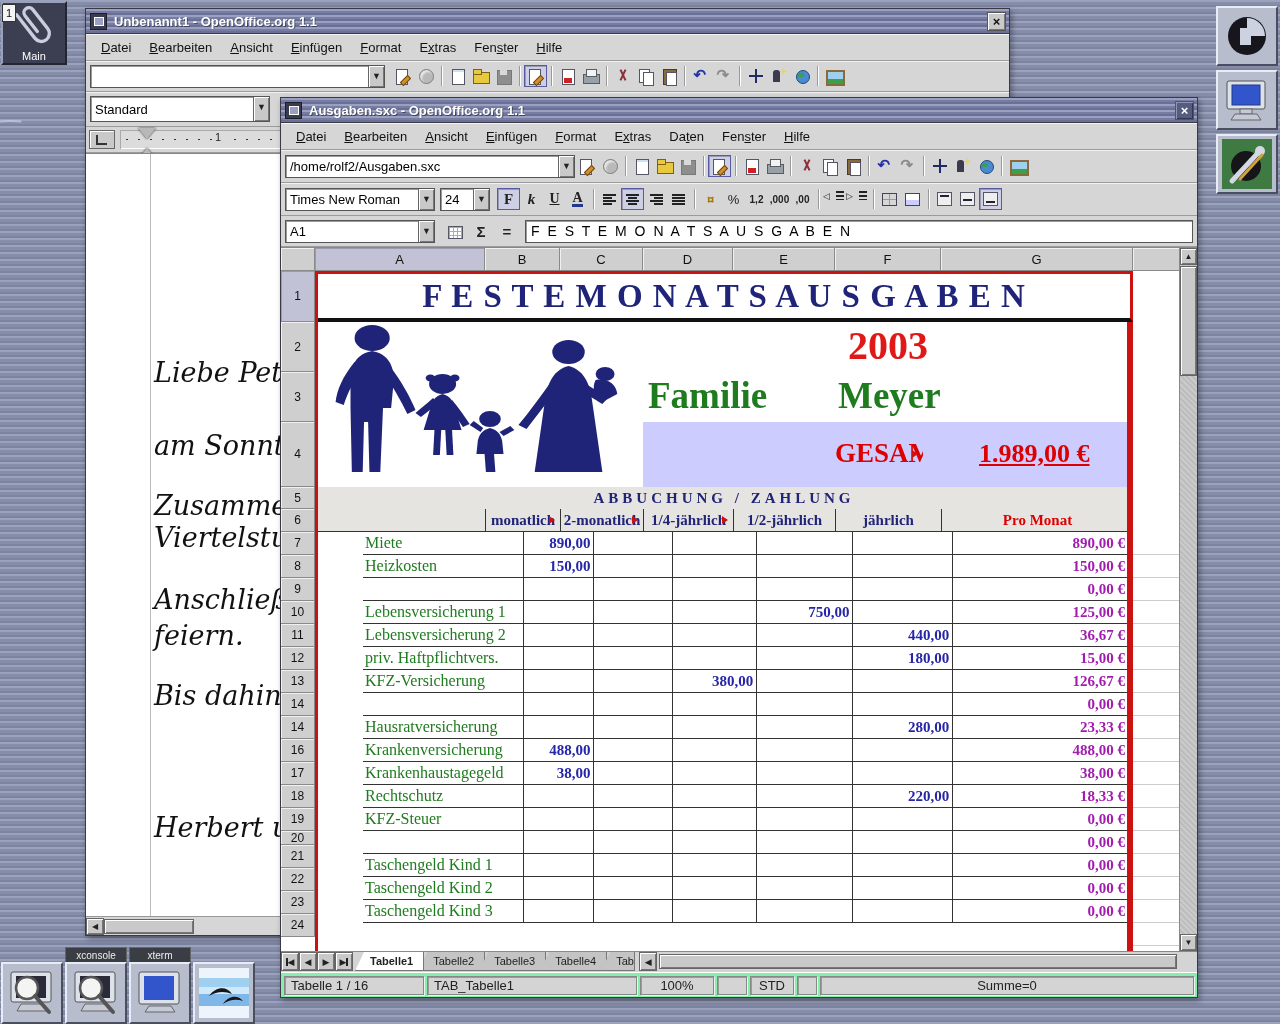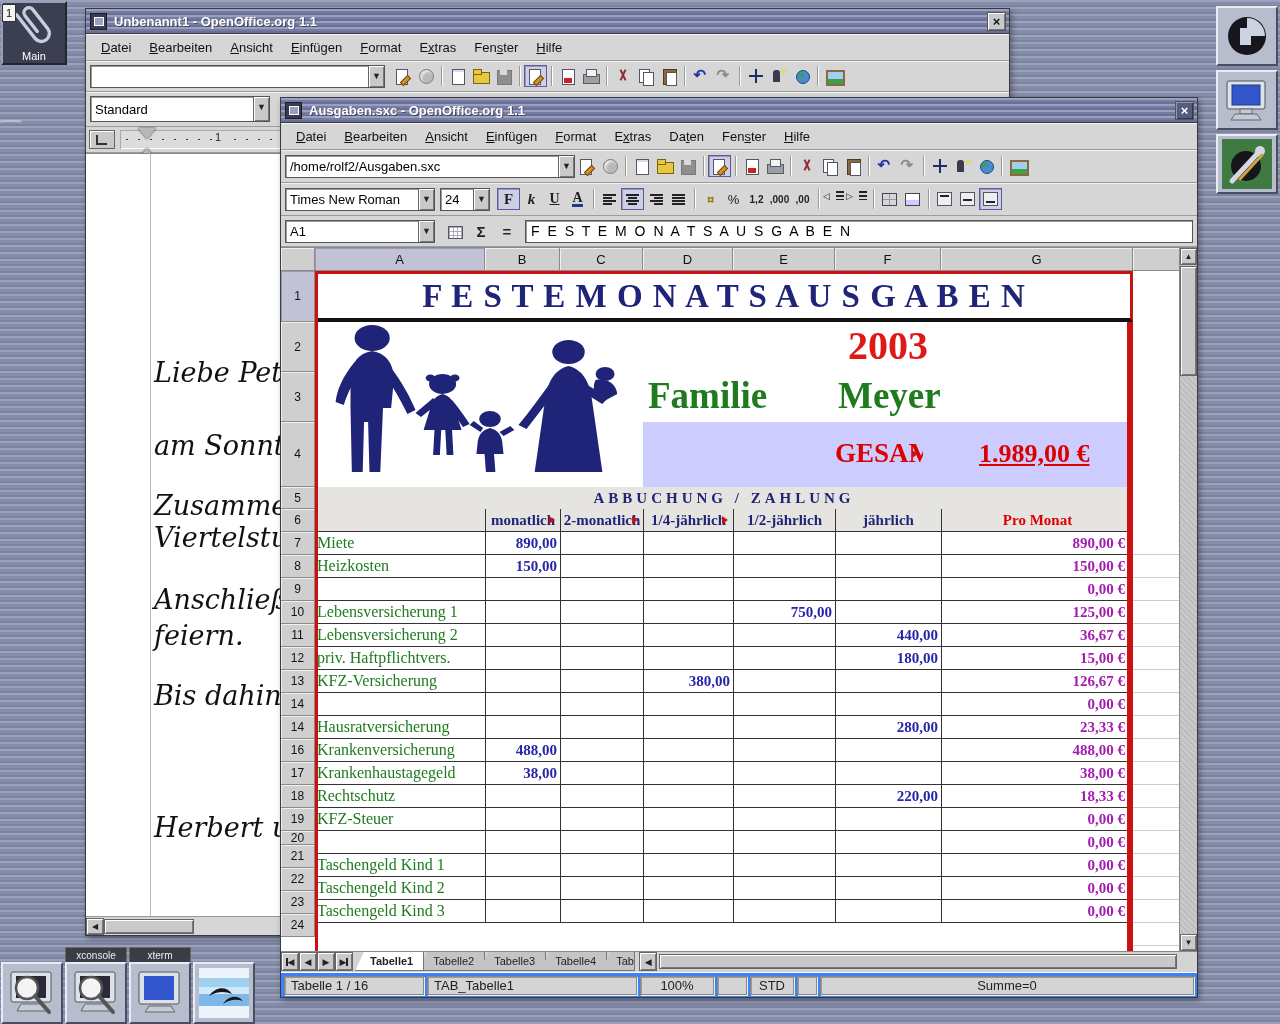--- a/index.html
+++ b/index.html
@@ -175,21 +175,21 @@
   #total-value { position:absolute; left:336px; top:17px; font-family:"Liberation Serif",serif; font-weight:bold; font-size:26px;
      color:#dd0000; text-decoration:underline; }
   #row5 { position:absolute; left:0; top:216px; width:818px; height:22px; background:#e6e4e1; display:flex; align-items:center; justify-content:center;
      font-family:"Liberation Serif",serif; font-weight:bold; font-size:15px; letter-spacing:4px; color:#1f2478; }
   #row6 { position:absolute; left:0; top:238px; width:818px; height:23px; background:#e6e4e1; display:flex; border-bottom:1px solid #333; }
   #row6 .pcell { border-left:1px solid #333; height:100%; display:flex; align-items:center; justify-content:center;
      font-family:"Liberation Serif",serif; font-weight:bold; font-size:15px; color:#1f2478; position:relative; overflow:hidden; white-space:nowrap; }
   #row6 .pcell.red { color:#dd0000; }
   .clip::after { content:""; position:absolute; right:1px; top:50%; margin-top:-4px; border:4px solid transparent; border-left:6px solid #cc1111; }
   #datarows { position:absolute; left:0; top:261px; width:818px; }
-  .grow { display:flex; height:23px; border-bottom:1px solid #333; background:#fff; }
+  .grow { display:flex; height:23px; border-bottom:1px solid #333; background:#fff;margin-left:48px; }
   .gcell { height:100%; display:flex; align-items:center; white-space:nowrap; overflow:hidden; font-family:"Liberation Serif",serif; font-size:16px; }
   .gcell.lab { width:170px; color:#1e7b1e; padding-left:2px; }
   .gcell.num { justify-content:flex-end; padding-right:3px; color:#2626a8; font-weight:bold; font-size:15px; border-left:1px solid #333; }
   .gcell.pro { width:192px; justify-content:flex-end; padding-right:8px; color:#a21caf; font-weight:bold; font-size:15px; border-left:1px solid #333; }
 
   #vscroll { position:absolute; right:0; top:0; bottom:0; width:18px; background:#c2c2c2; border-left:1px solid #888; display:flex; flex-direction:column; }
   #vscroll .track { flex:1; position:relative; background:repeating-linear-gradient(45deg,#cacaca 0 2px,#bdbdbd 2px 4px); }
   #vscroll .thumb { position:absolute; left:0; right:0; top:1px; height:110px; background:#c9c9c9; border:1px solid #666;
      box-shadow:inset 1px 1px 0 #fff, inset -1px -1px 0 #777; }
 
@@ -198,21 +198,21 @@
      font-size:9px; color:#222; display:flex; align-items:center; justify-content:center; flex:none; }
   .navbtn .bar { width:2px; height:8px; background:#222; }
   .sheettab { height:19px; padding:0 10px 0 14px; background:#c4c4c4; border:1px solid #777; border-top:none;
      clip-path:polygon(9px 0,100% 0,100% 100%,0 100%); display:flex; align-items:center; font-size:11px; color:#222;
      margin-left:-6px; white-space:nowrap; overflow:hidden; flex:none; }
   .sheettab.active { background:#fff; font-weight:bold; z-index:2; }
   .sheettab.cut { max-width:34px; }
   #tab-hscroll { flex:1; height:19px; display:flex; align-items:center; margin-left:2px; }
   #tab-hscroll .sthumb { flex:1; margin-right:20px; }
 
-  #status-bar { height:25px; background:#3b82f6; border-top:1px solid #fff; display:flex; align-items:center; padding:2px 3px; gap:3px; }
+  #status-bar { height:25px; background:#86efac; border-top:1px solid #fff; display:flex; align-items:center; padding:2px 3px; gap:3px; }
   .sfield { height:19px; border:1px solid #888; box-shadow:inset 1px 1px 0 #9a9a9a, 1px 1px 0 #f0f0f0;
      font-size:13px; color:#222; display:flex; align-items:center; padding:0 6px; background:#d4d4d4; white-space:nowrap; overflow:hidden; }
   .sfield.ctr { justify-content:center; }
 
   
   #main-icon { position:absolute; left:1px; top:1px; width:66px; height:64px; background:#3c3f52;
      border:2px solid; border-color:#9aa0b8 #23252f #23252f #9aa0b8; }
   #main-icon .lbl { position:absolute; bottom:1px; width:100%; text-align:center; color:#fff; font-size:11px; }
   #ws-badge { position:absolute; left:2px; top:4px; width:14px; height:18px; background:#f4f4f4; border:1px solid #333;
      color:#111; font-size:11px; text-align:center; line-height:16px; z-index:3; }

